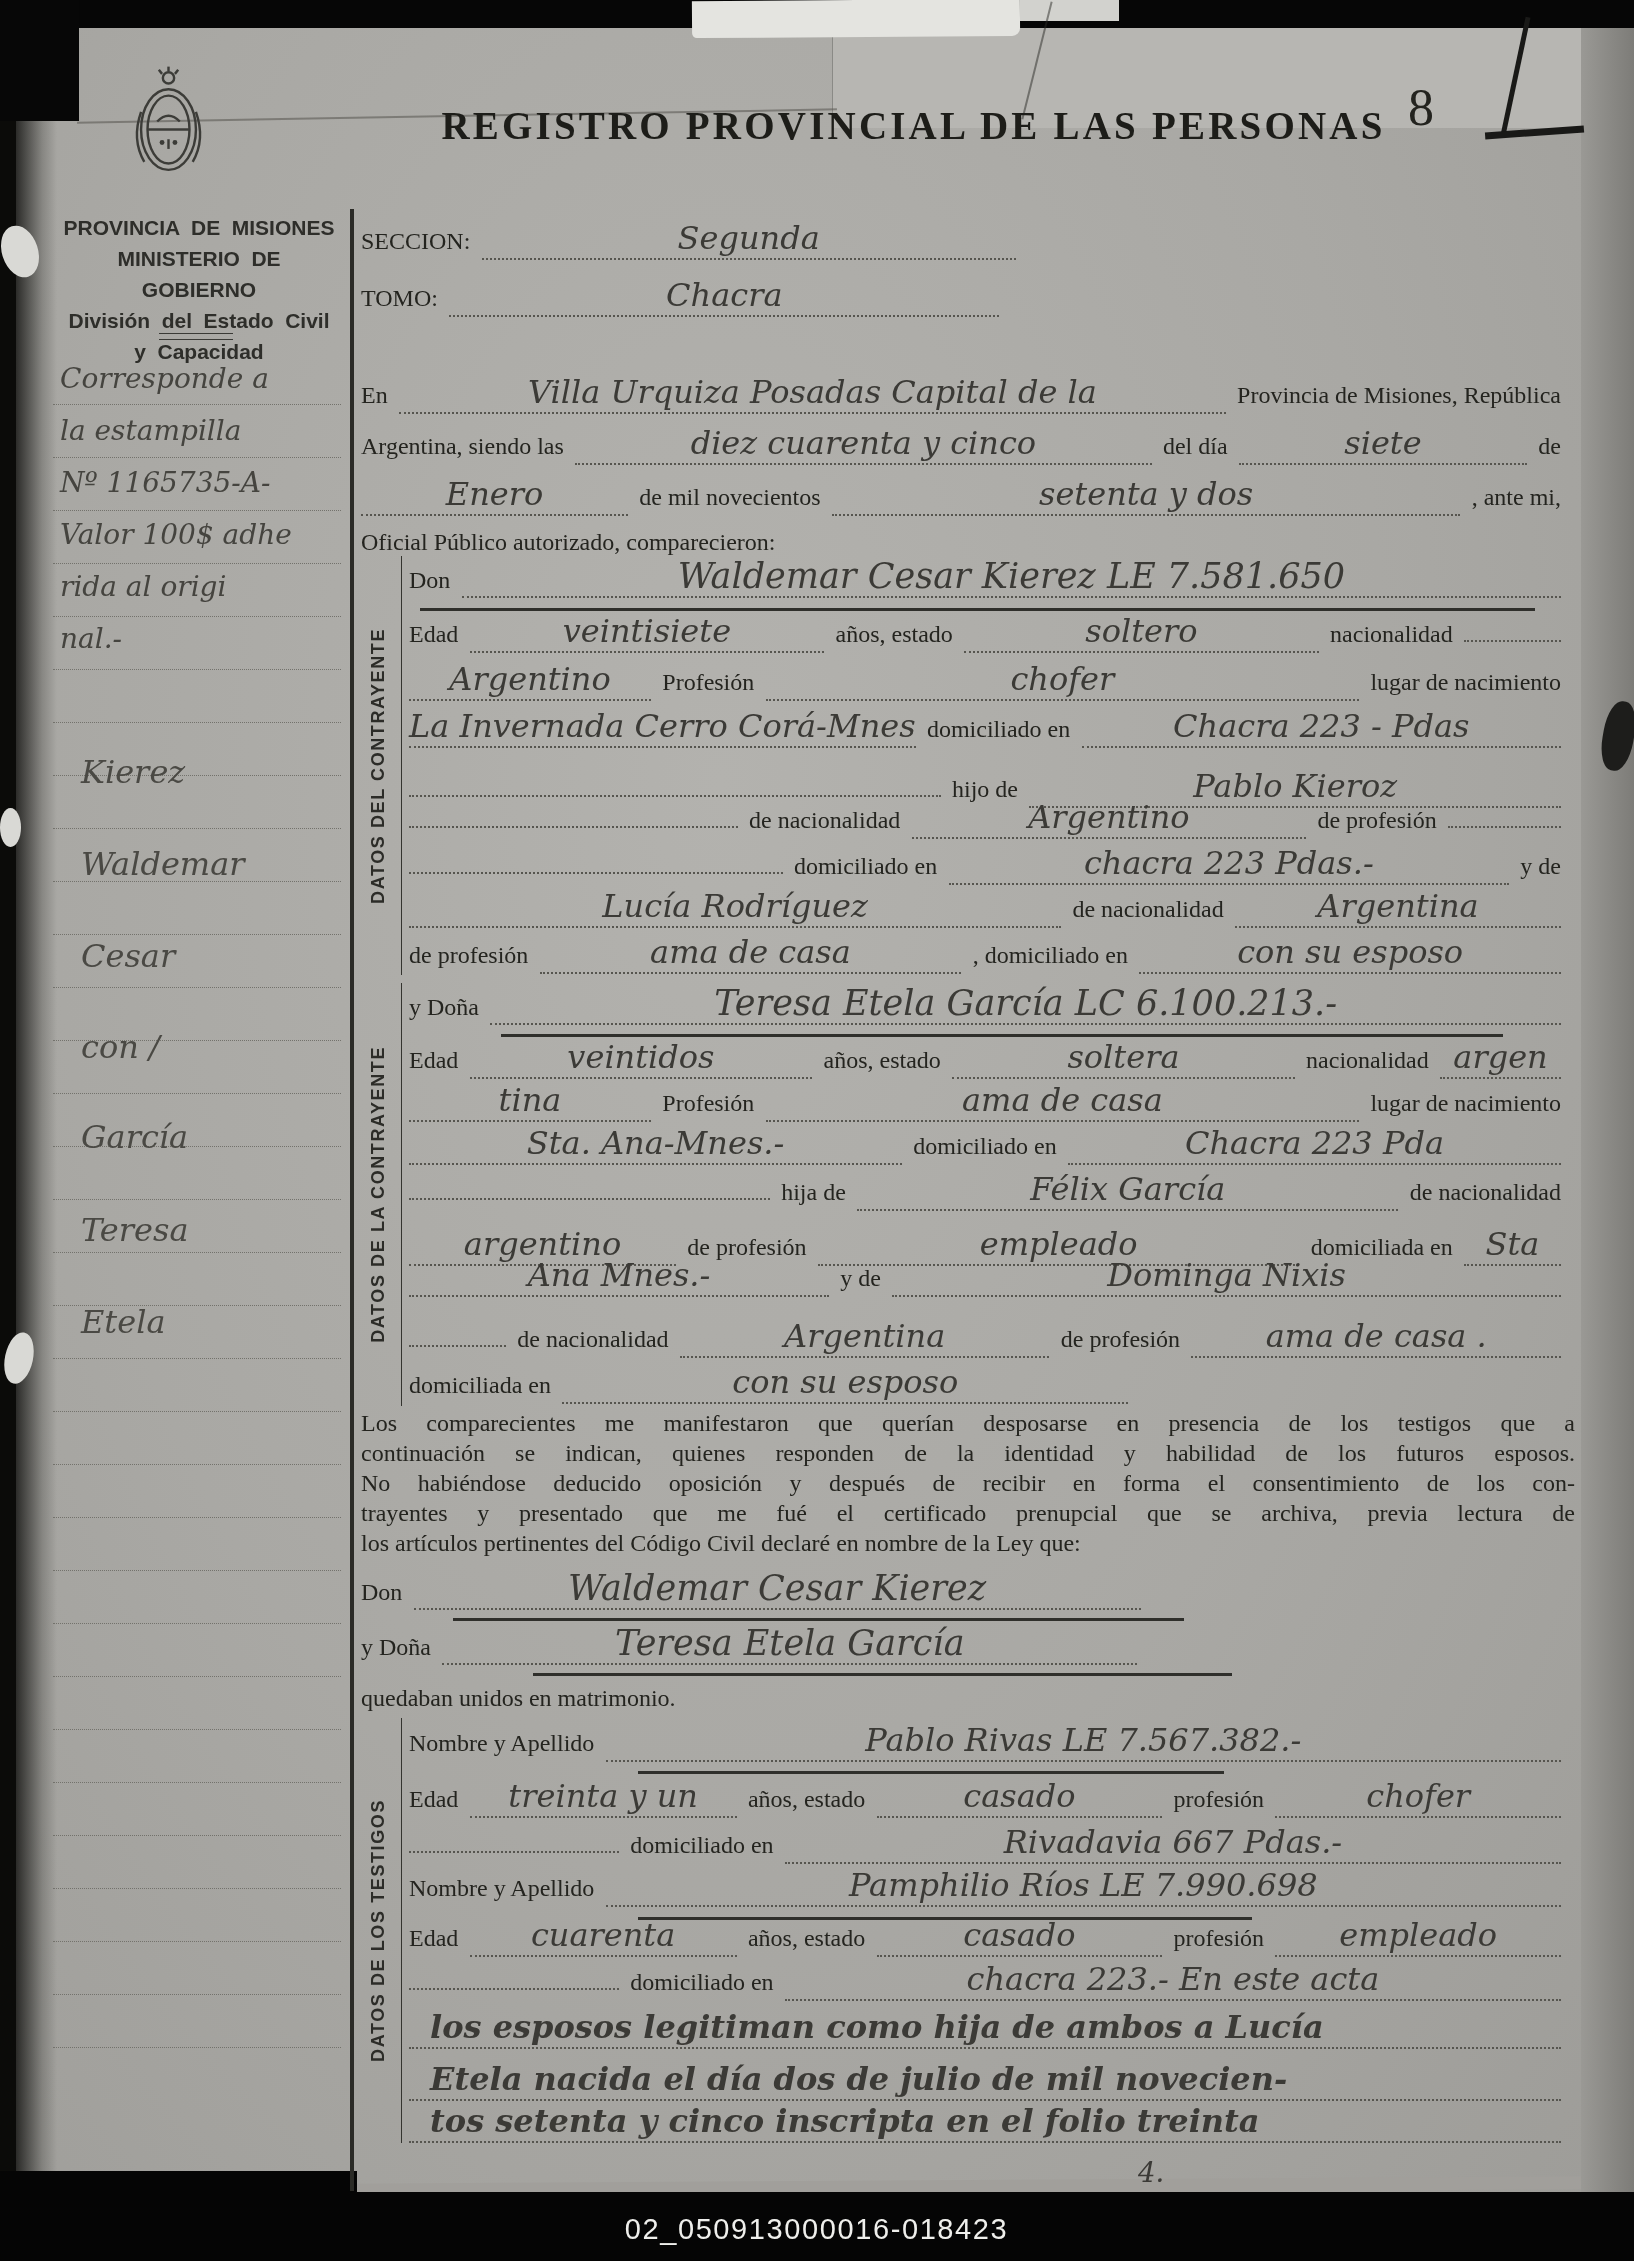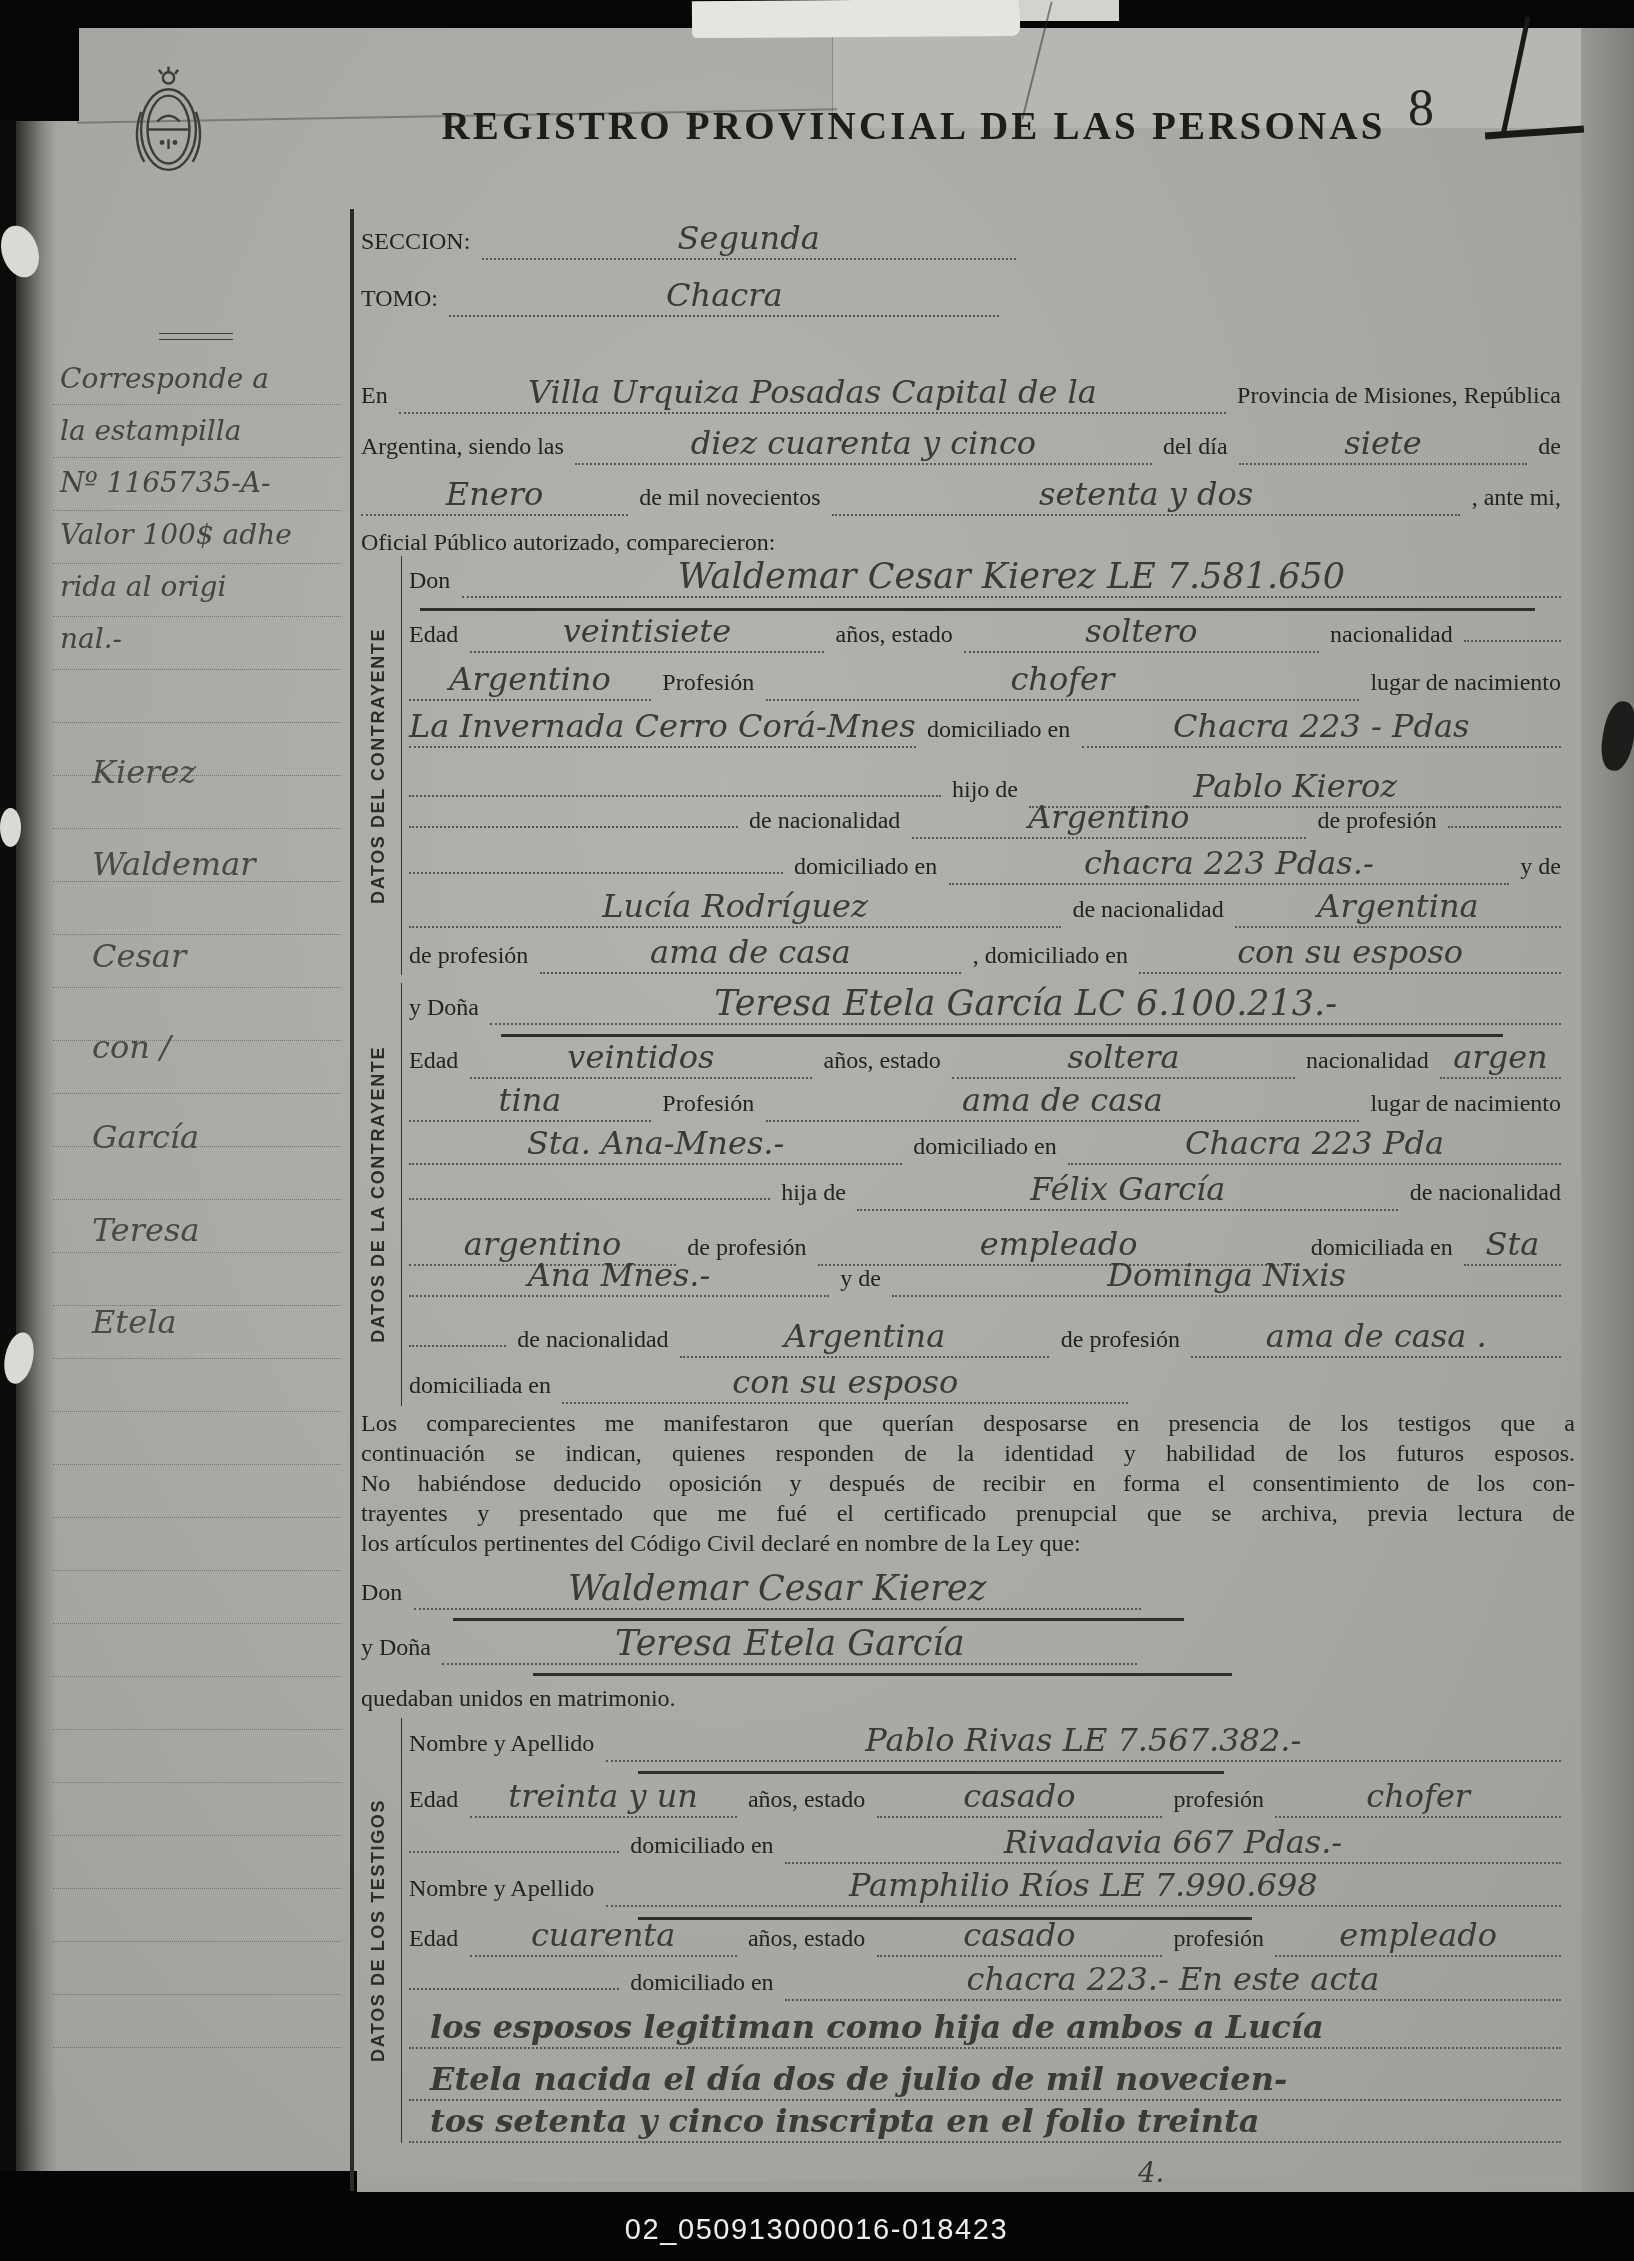--- a/index.html
+++ b/index.html
@@ -47,21 +47,21 @@
   #org-block{position:absolute;left:57px;top:212px;width:284px;text-align:center;z-index:9;
              font-family:"Liberation Sans",sans-serif;font-weight:bold;font-size:21px;
              color:#2e2e2a;line-height:31px;word-spacing:5.7px;}
   #org-rule{position:absolute;left:159px;top:333px;width:74px;height:4.8px;z-index:9;
             border-top:1.6px solid #3a3a36;border-bottom:1.6px solid #3a3a36;}
   #margin-lines{position:absolute;left:53px;top:352px;width:288px;z-index:8;}
   .mline{height:52px;border-bottom:1.6px dotted #73726c;}
   #stamp-notes{position:absolute;left:60px;top:354px;width:279px;z-index:9;}
   .snote{height:52px;line-height:50px;font-family:"DejaVu Serif",serif;font-style:italic;
          font-size:28px;color:#45443f;white-space:nowrap;}
-  #margin-names{position:absolute;left:11px;top:0;width:348px;height:1609px;z-index:9;}
+  #margin-names{position:absolute;left:0;top:0;width:348px;height:1609px;z-index:9;}
   .mname{position:absolute;left:81px;font-family:"DejaVu Serif",serif;font-style:italic;
          font-size:32px;color:#4a4944;}
   #margin-names .mname:nth-child(1){top:753px}
   #margin-names .mname:nth-child(2){top:845px}
   #margin-names .mname:nth-child(3){top:937px}
   #margin-names .mname:nth-child(4){top:1028px}
   #margin-names .mname:nth-child(5){top:1118px}
   #margin-names .mname:nth-child(6){top:1211px}
   #margin-names .mname:nth-child(7){top:1303px}
   
@@ -144,20 +144,26 @@
         <line x1="60" y1="92" x2="60" y2="104"></line>
     </g>
     <g fill="#3c3c38">
         <circle cx="52" cy="96" r="3"></circle>
         <circle cx="68" cy="96" r="3"></circle>
       </g>
   </svg>
   <div id="title">REGISTRO PROVINCIAL DE LAS PERSONAS</div>
   <div id="page-number">8</div>
 
+  <div id="org-block">
+    <div>PROVINCIA DE MISIONES</div>
+    <div>MINISTERIO DE GOBIERNO</div>
+    <div>División del Estado Civil</div>
+    <div>y Capacidad</div>
+  </div>
   <div id="org-rule"></div>
   <div id="margin-lines">
       <div class="mline"></div>
       <div class="mline"></div>
       <div class="mline"></div>
       <div class="mline"></div>
       <div class="mline"></div>
       <div class="mline"></div>
       <div class="mline"></div>
       <div class="mline"></div>

